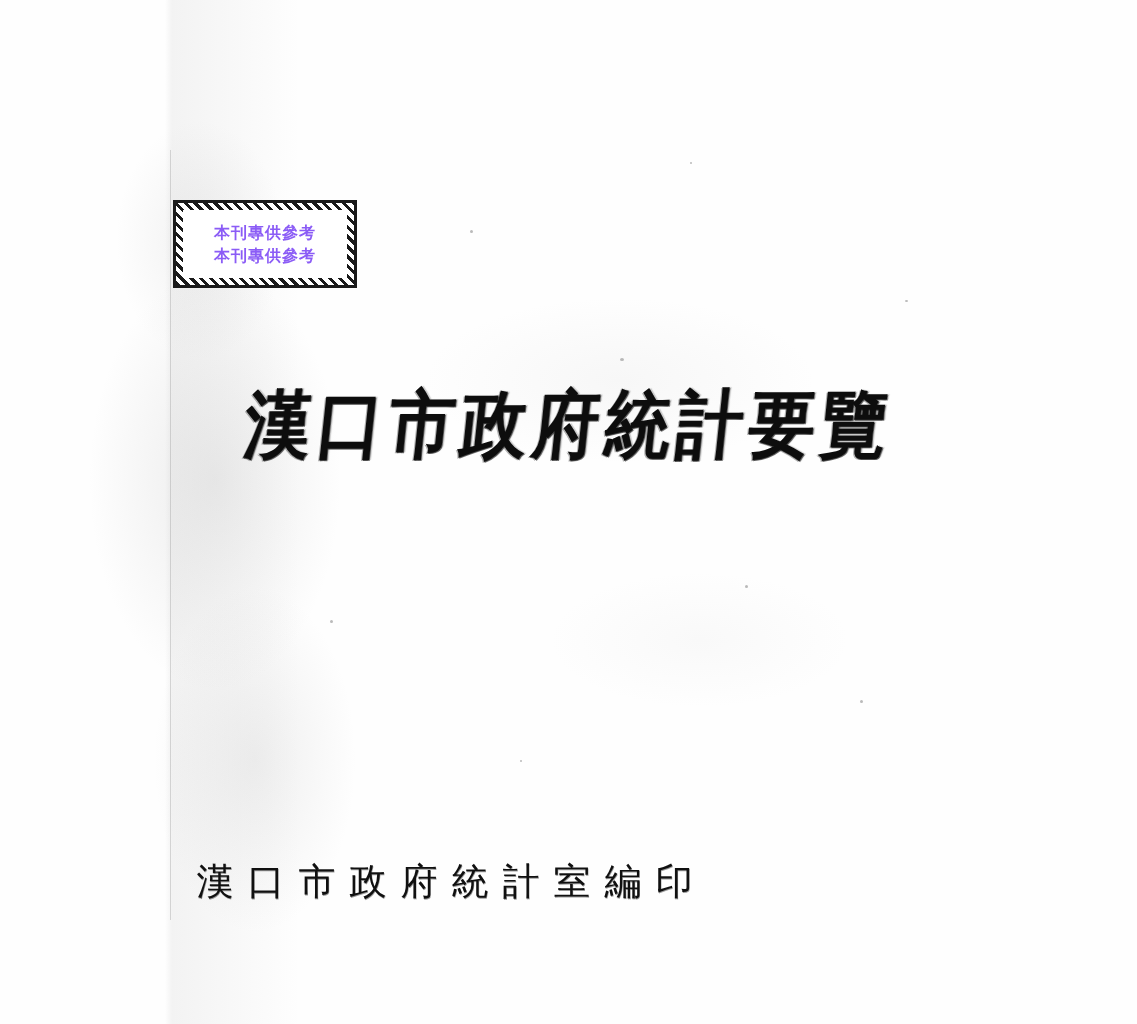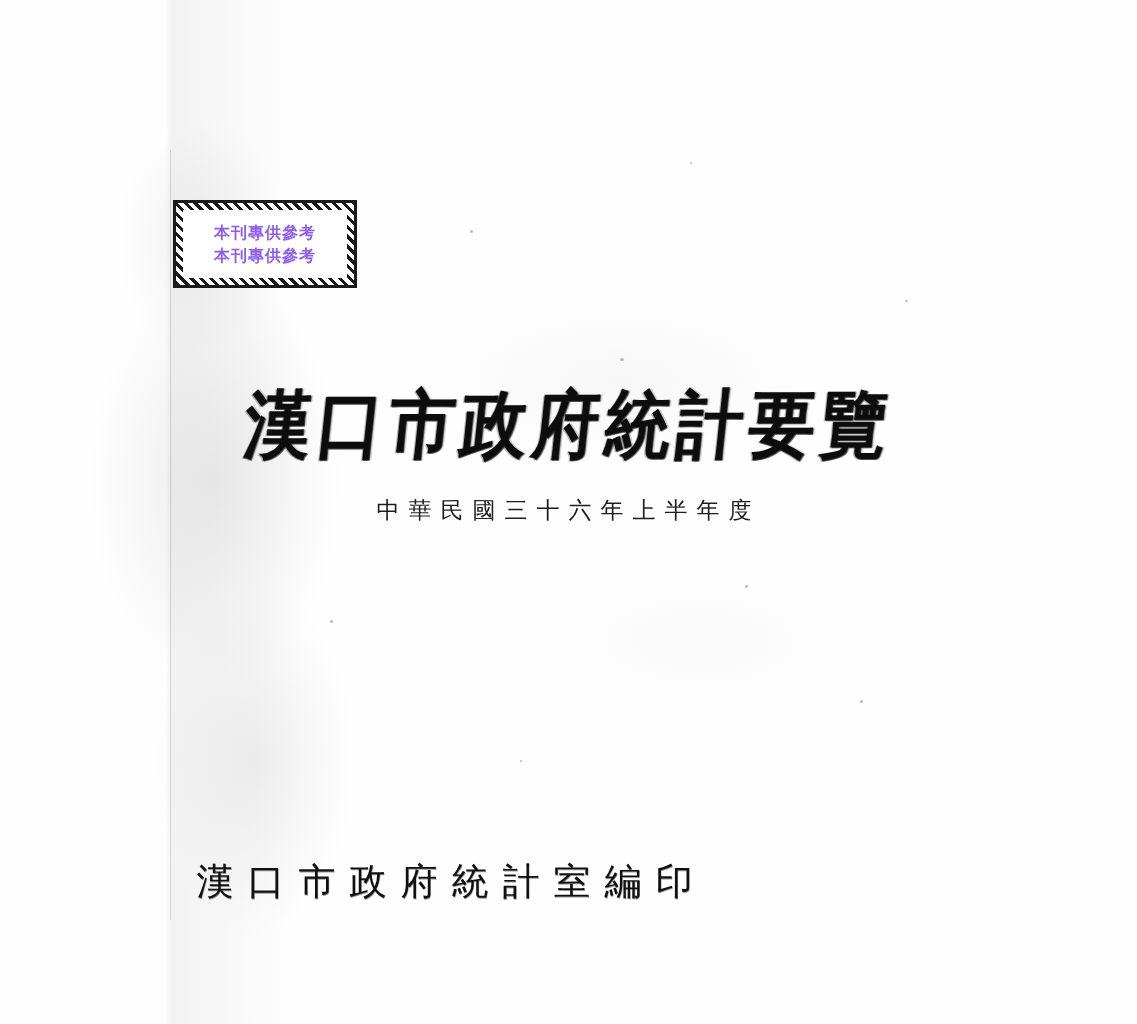--- a/index.html
+++ b/index.html
@@ -193,21 +193,18 @@
     <div id="notice-inner">
       <div class="notice-line">本刊專供參考</div>
       <div class="notice-line">本刊專供參考</div>
     </div>
   </div>
 
   <div id="main-title">
     <span class="title-text">漢口市政府統計要覽</span>
   </div>
 
-  <div id="subtitle">
-    <span class="subtitle-text">中華民國三十六年上半年度</span>
-  </div>
 
   <div id="imprint">
     <span class="imprint-text">漢口市政府統計室編印</span>
   </div>
 
 </div>
 
 </body></html>

